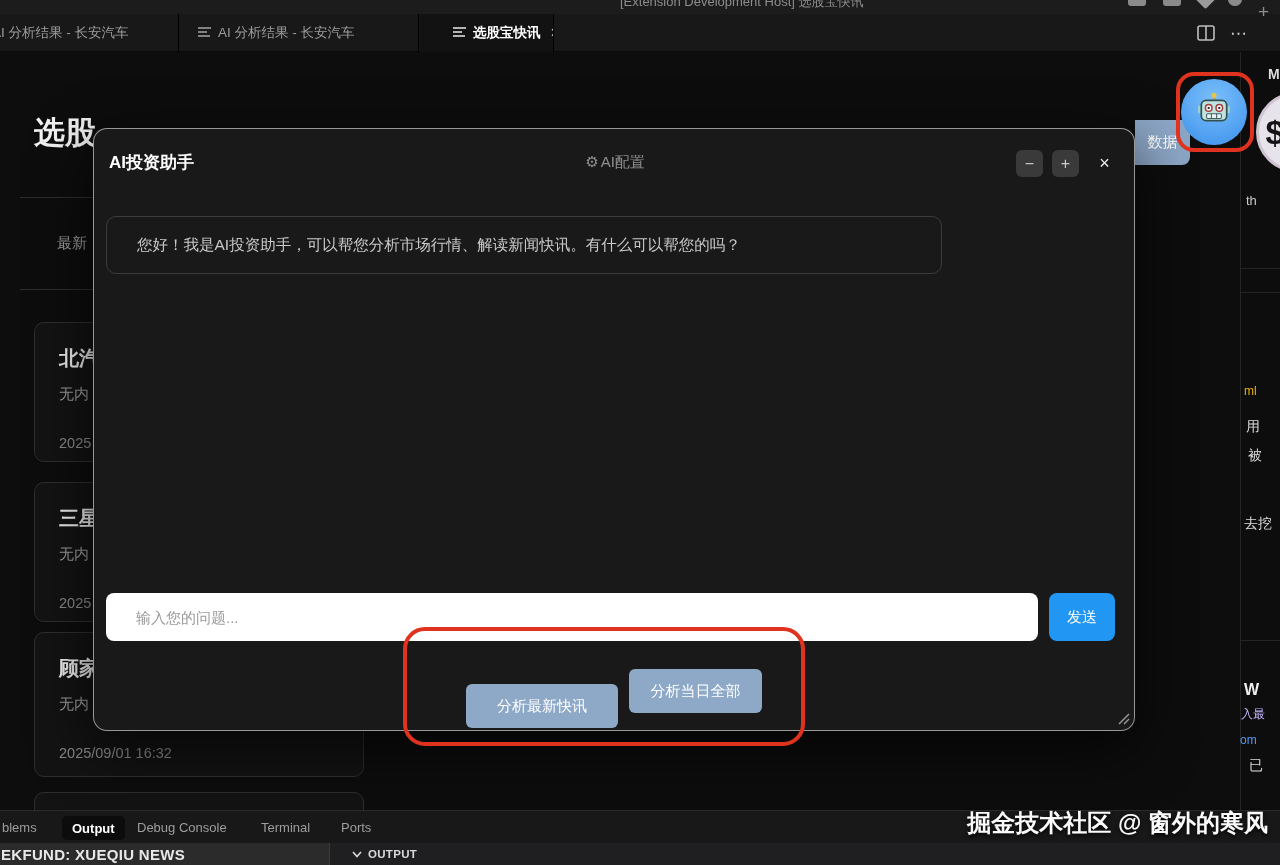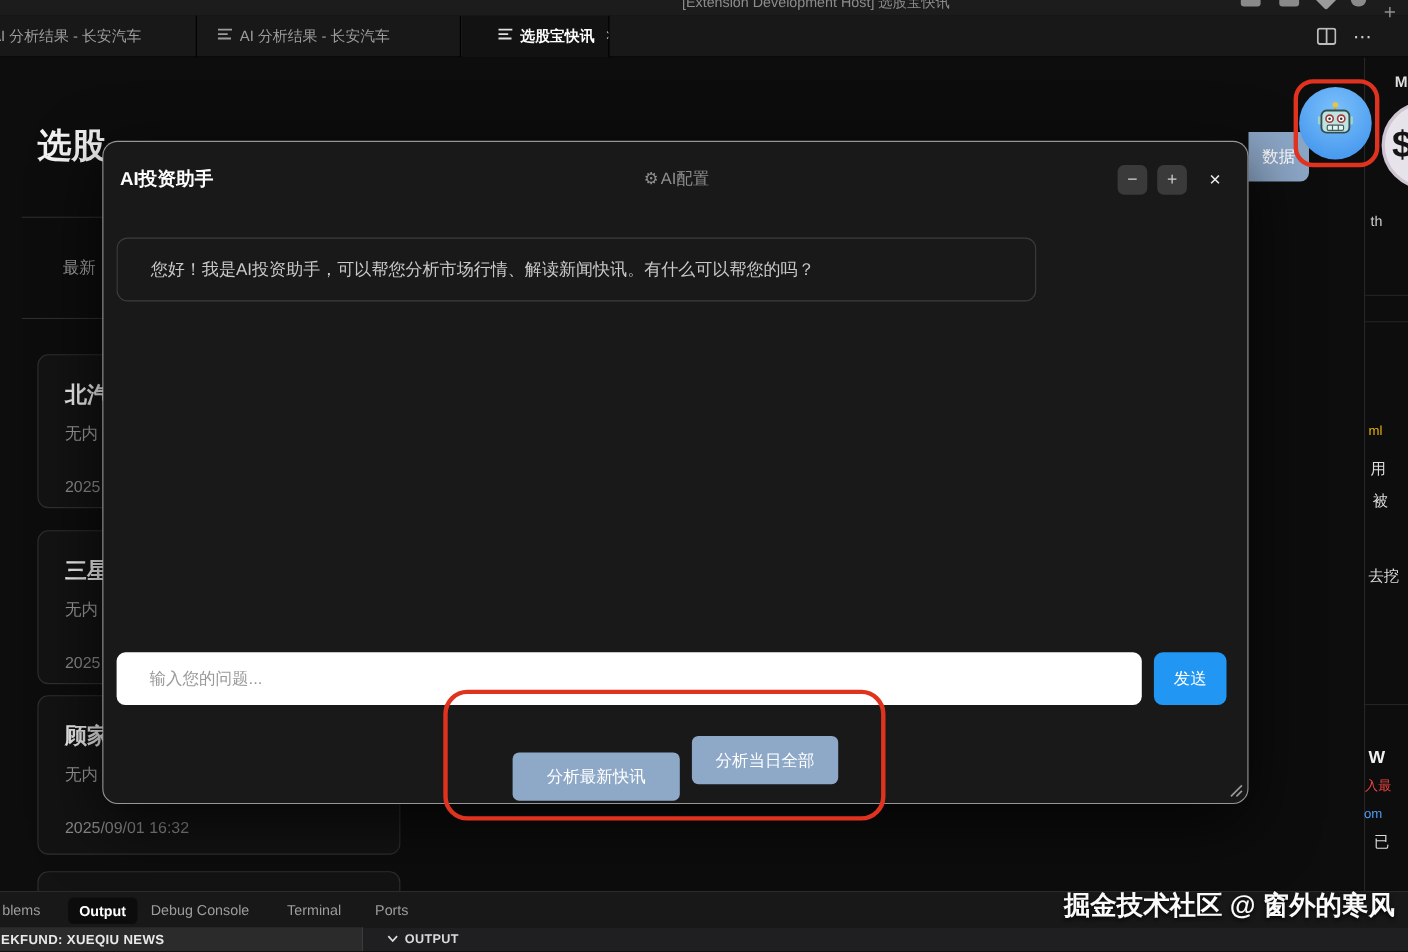--- a/index.html
+++ b/index.html
@@ -49,21 +49,21 @@
   #right-divider { left:1240px; top:52px; width:1px; height:758px; background:#262626; }
   .rs-line { position:absolute; left:1241px; width:39px; height:1px; background:#242424; }
   .frag { position:absolute; white-space:nowrap; }
   #frag-m  { left:1268px; top:66px;  color:#dedede; font-weight:bold; font-size:14px; }
   #frag-th { left:1246px; top:193px; color:#cccccc; font-size:13px; }
   #frag-ml { left:1244px; top:384px; color:#eab308; font-size:12px; }
   #frag-yong { left:1246px; top:418px; color:#dcdcdc; font-size:14px; }
   #frag-bei  { left:1248px; top:447px; color:#dcdcdc; font-size:14px; }
   #frag-quwa { left:1244px; top:515px; color:#dcdcdc; font-size:14px; }
   #frag-w    { left:1244px; top:681px; color:#f0f0f0; font-weight:bold; font-size:16px; }
-  #frag-ruzui{ left:1241px; top:706px; color:#ef4444; font-size:12px; }
+  #frag-ruzui{ left:1241px; top:706px; color:#c4b5fd; font-size:12px; }
   #frag-om   { left:1240px; top:733px; color:#4f9cf5; font-size:12px; }
   #frag-yi   { left:1249px; top:757px; color:#dcdcdc; font-size:14px; }
 
   
   #data-button { left:1135px; top:120px; width:55px; height:45px; background:#8ca6c6; border-radius:0 8px 8px 0;
                  display:flex; align-items:center; justify-content:center; color:#fff; font-size:15px; z-index:4; }
   #robot-button { left:1181px; top:79px; width:66px; height:66px; border-radius:50%;
                   background:radial-gradient(circle at 50% 32%, #7cc0fa, #4b9cf0 75%);
                   display:flex; align-items:center; justify-content:center; z-index:4; }
   #dollar-button { left:1256px; top:92px; width:80px; height:80px; border-radius:50%; background:#e6e4ea;
@@ -108,21 +108,21 @@
   #ptab-output { left:62px; top:5px; height:24px; padding:0 10px; background:#0c0c0c; border-radius:5px;
                  color:#fff; font-weight:bold; }
   #ptab-debug { left:137px; }
   #ptab-terminal { left:261px; }
   #ptab-ports { left:341px; }
 
   
   #statusrow { left:0; top:843px; width:1280px; height:22px; background:#1f1f21; z-index:8; }
   #channel-cell { position:absolute; left:0; top:0; width:330px; height:22px; background:#2b2b2c;
                   border-right:1px solid #3a3a3a; display:flex; align-items:center; }
-  #channel-cell span { font-size:12px; font-weight:bold; color:#e8e8e8; letter-spacing:0.3px; margin-left:1px; }
+  #channel-cell span { font-size:15px; font-weight:bold; color:#e8e8e8; letter-spacing:0.3px; margin-left:1px; }
   #output-cell { position:absolute; left:352px; top:0; height:22px; display:flex; align-items:center; gap:6px; }
   #output-cell span { font-size:11.5px; font-weight:bold; color:#dadada; letter-spacing:0.3px; }
 
   
   #watermark { right:12px; top:807px; font-size:24px; font-weight:bold; color:#fafafa;
                text-shadow:0 2px 4px rgba(0,0,0,0.85); z-index:30; white-space:nowrap; }
 </style>
 </head>
 <body>
 

